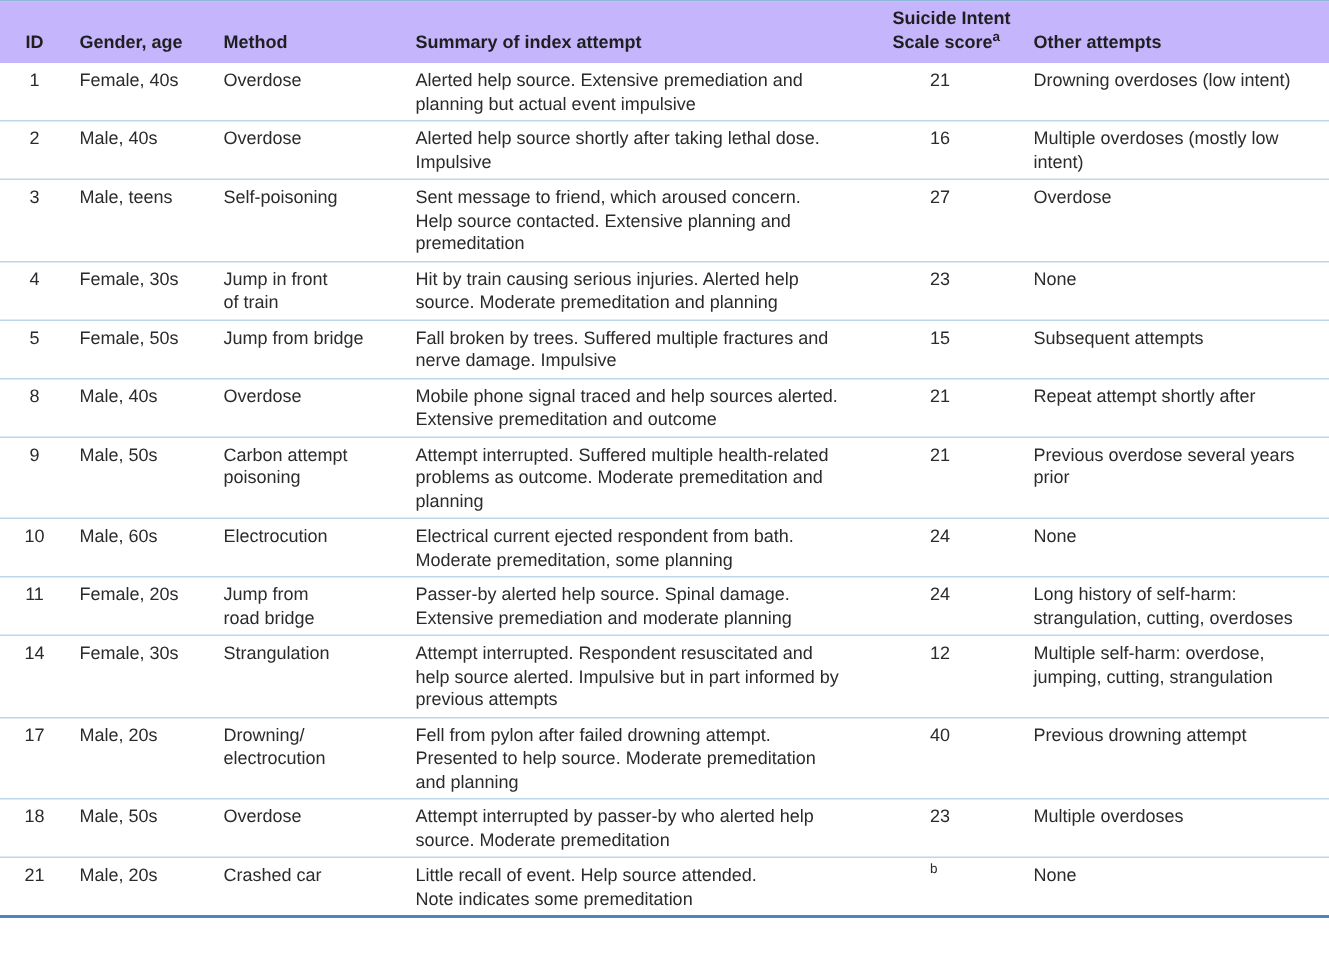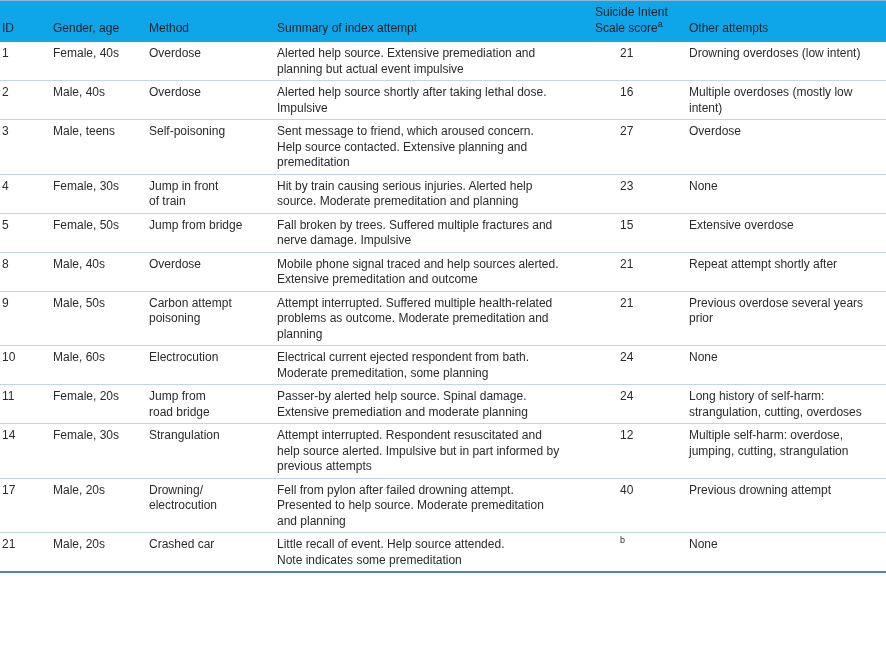--- a/index.html
+++ b/index.html
@@ -13,37 +13,37 @@
   table.tbl {
     width: 886px;
     border-collapse: collapse;
     table-layout: fixed;
     font-size: 12px;
     line-height: 15.5px;
     border-top: 1px solid #8fb7d8;
     border-bottom: 2px solid #4c87ba;
   }
   thead th {
-    background: #0ea5e9;
+    background: #c4b5fd;
     vertical-align: bottom;
     text-align: left;
-    font-weight: normal;
+    font-weight: bold;
     color: #1f1f1f;
     padding: 4px 6px 6px 7px;
     white-space: pre-line;
   }
   tbody td {
     vertical-align: top;
     text-align: left;
     padding: 4px 6px 3px 7px;
     border-bottom: 1px solid #bdd6ea;
     white-space: pre-line;
   }
   tbody tr:last-child td { border-bottom: none; }
-  th.c-id, td.c-id { text-align: left; padding-left: 2px; padding-right: 2px; }
+  th.c-id, td.c-id { text-align: center; padding-left: 2px; padding-right: 2px; }
   td.c-score { padding-left: 32px; }
   sup { font-size: 9px; line-height: 0; }
 </style>
 </head>
 <body>
 
 <div class="page">
   <table class="tbl">
     <colgroup>
       <col style="width:46px">
@@ -104,21 +104,21 @@
           <td class="c-score">23</td>
           <td>None</td>
         </tr>
         <tr>
           <td class="c-id">5</td>
           <td>Female, 50s</td>
           <td>Jump from bridge</td>
           <td>Fall broken by trees. Suffered multiple fractures and
 nerve damage. Impulsive</td>
           <td class="c-score">15</td>
-          <td>Extensive overdose</td>
+          <td>Subsequent attempts</td>
         </tr>
         <tr>
           <td class="c-id">8</td>
           <td>Male, 40s</td>
           <td>Overdose</td>
           <td>Mobile phone signal traced and help sources alerted.
 Extensive premeditation and outcome</td>
           <td class="c-score">21</td>
           <td>Repeat attempt shortly after</td>
         </tr>
@@ -170,20 +170,29 @@
           <td>Male, 20s</td>
           <td>Drowning/
 electrocution</td>
           <td>Fell from pylon after failed drowning attempt.
 Presented to help source. Moderate premeditation
 and planning</td>
           <td class="c-score">40</td>
           <td>Previous drowning attempt</td>
         </tr>
         <tr>
+          <td class="c-id">18</td>
+          <td>Male, 50s</td>
+          <td>Overdose</td>
+          <td>Attempt interrupted by passer-by who alerted help
+source. Moderate premeditation</td>
+          <td class="c-score">23</td>
+          <td>Multiple overdoses</td>
+        </tr>
+        <tr>
           <td class="c-id">21</td>
           <td>Male, 20s</td>
           <td>Crashed car</td>
           <td>Little recall of event. Help source attended.
 Note indicates some premeditation</td>
           <td class="c-score"><sup>b</sup></td>
           <td>None</td>
         </tr>
       </tbody>
   </table>

